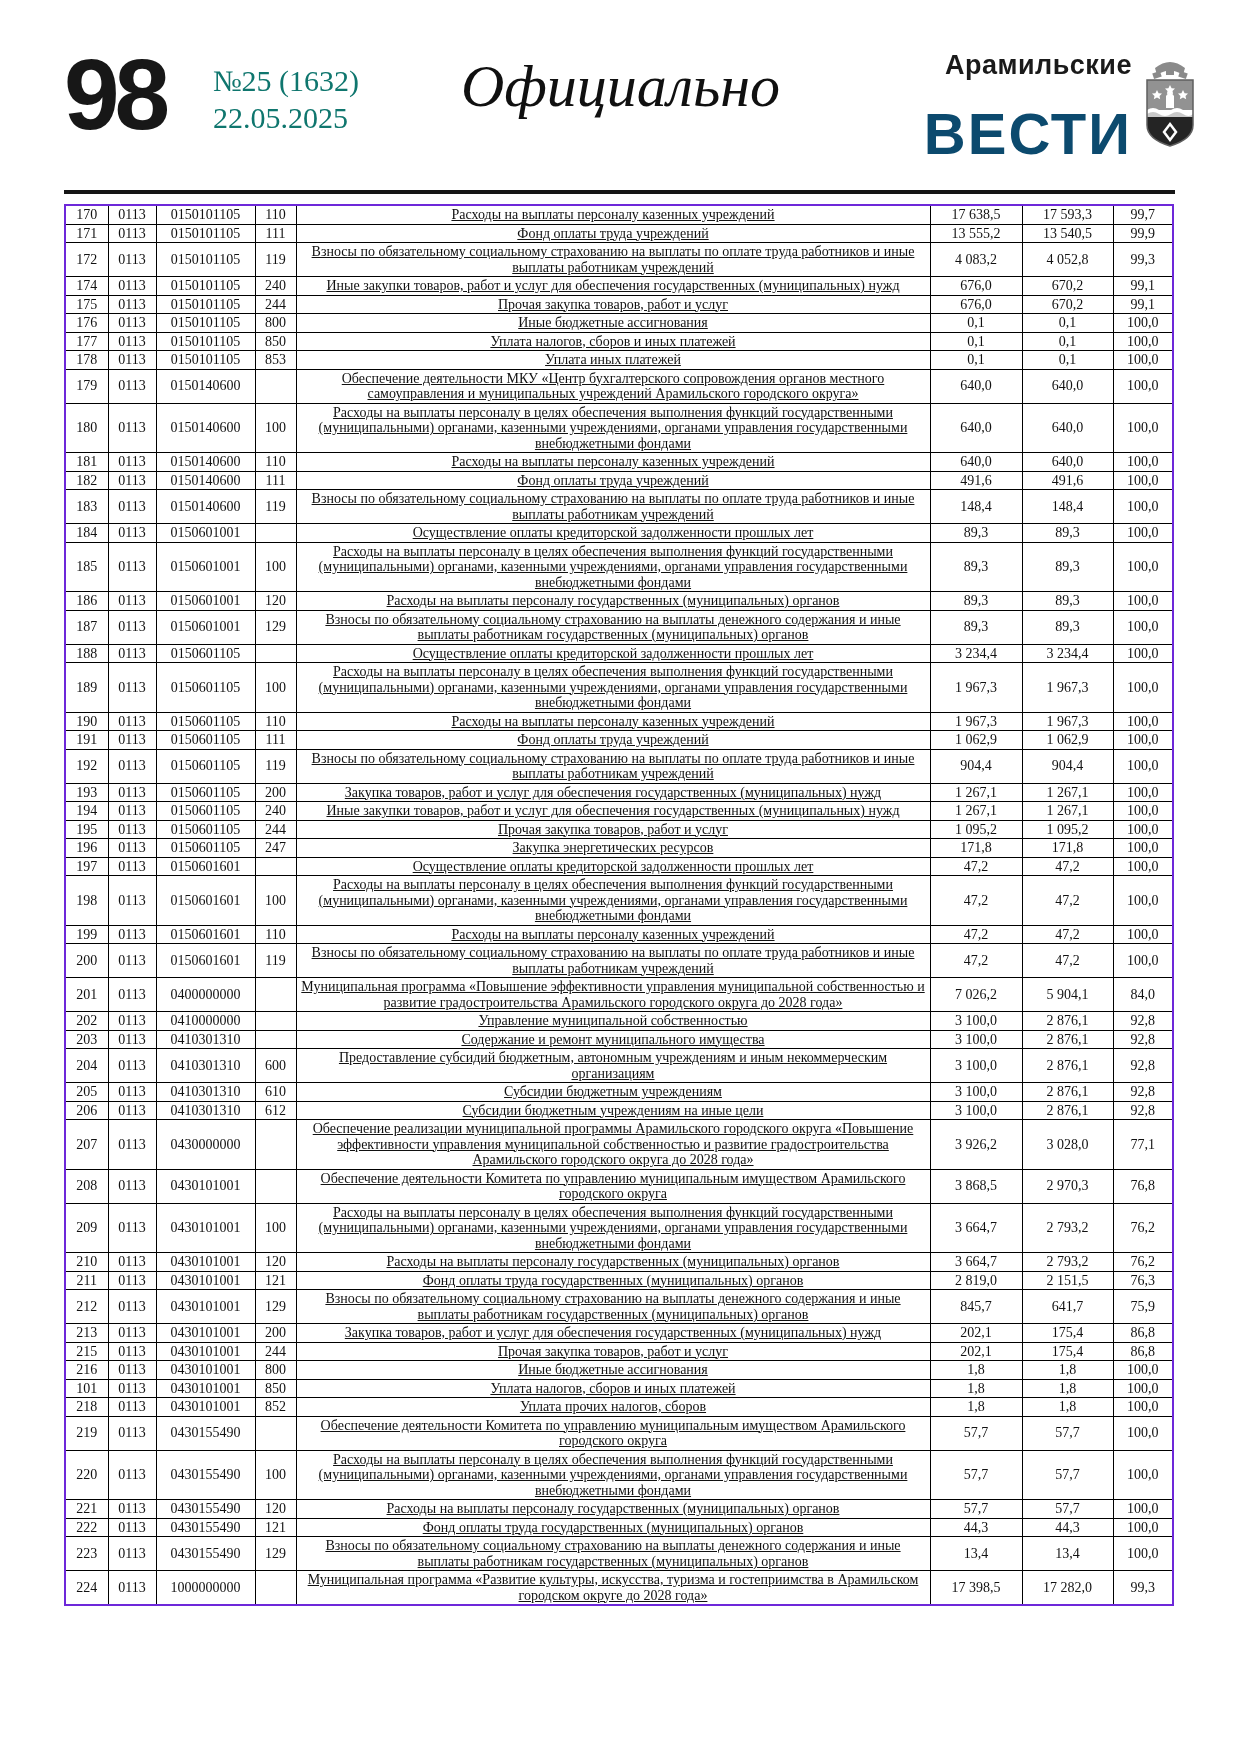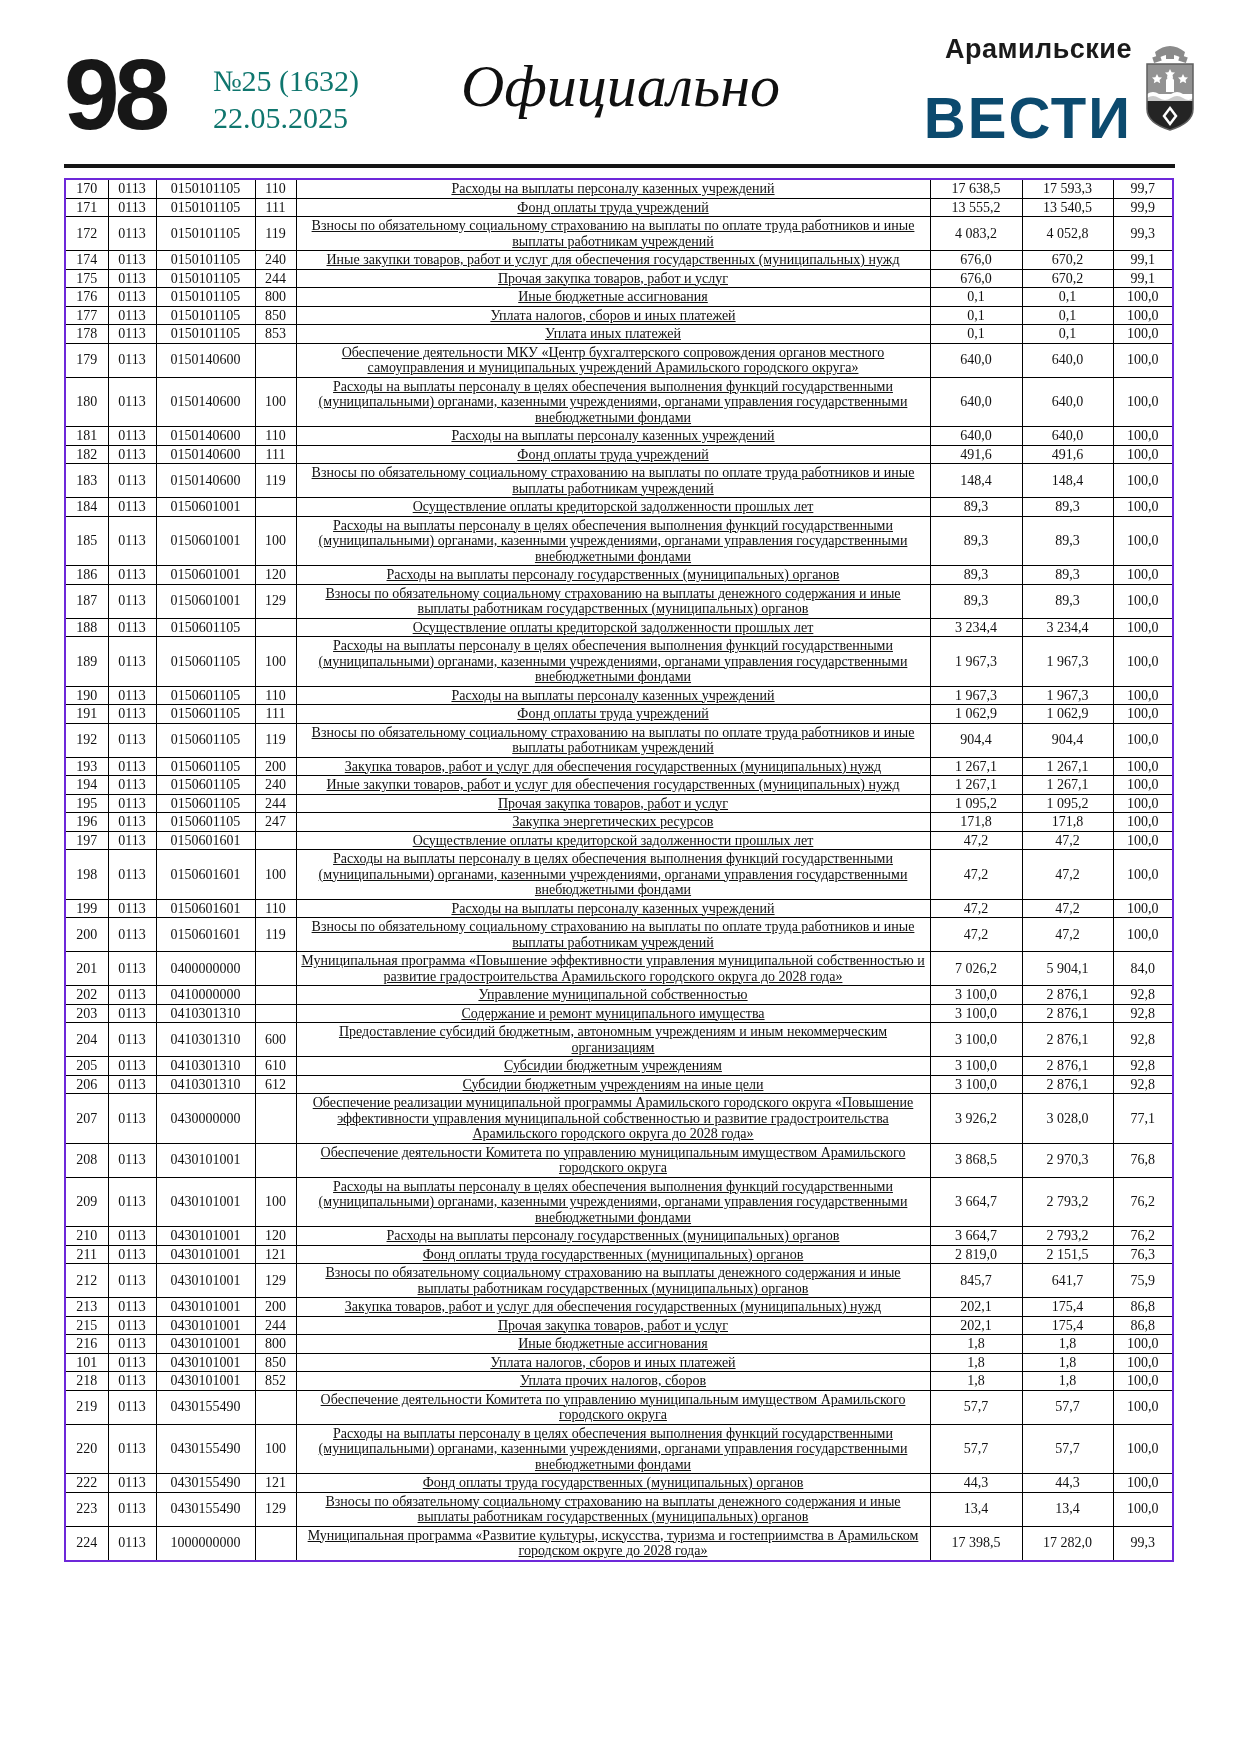--- a/index.html
+++ b/index.html
@@ -2,37 +2,37 @@
 <html lang="ru"><head>
 <meta charset="utf-8">
 <style>
   html,body{margin:0;padding:0;}
   body{
     width:1241px;height:1754px;background:#ffffff;overflow:hidden;
     font-family:"Liberation Serif",serif;color:#111;
     -webkit-font-smoothing:antialiased;
   }
   
-  .page-header{position:relative;height:164px;}
+  .page-header{position:relative;height:190px;}
   .page-number{
     position:absolute;left:64px;top:48px;
     font-family:"Liberation Sans",sans-serif;font-weight:800;
     font-size:100px;line-height:92px;letter-spacing:-5px;color:#171717;
   }
   .issue-block{
     position:absolute;left:213px;top:62px;
     font-family:"Liberation Serif",serif;font-size:30px;line-height:37px;color:#0f766e;
   }
   .section-title{
     position:absolute;left:50%;top:56px;transform:translateX(-50%);
     font-family:Liberation Serif, serif;font-style:italic;font-weight:500;
     font-size:60px;line-height:60px;color:#101010;white-space:nowrap;
   }
   .brand{
-    position:absolute;right:42px;top:36px;display:flex;align-items:flex-start;gap:9px;
+    position:absolute;right:42px;top:52px;display:flex;align-items:flex-start;gap:9px;
     font-family:"Liberation Sans",sans-serif;
   }
   .brand-text{text-align:right;}
   .brand-top{font-weight:700;font-size:27px;line-height:27px;color:#1a1a1a;letter-spacing:0.5px;}
   .brand-bottom{font-weight:700;font-size:58px;line-height:52px;color:#0c4a6e;letter-spacing:2px;margin-top:29px;}
   .emblem{width:58px;height:96px;}
   .header-rule{height:4px;background:#151515;margin:0 66px 10px 64px;}
   
   table.budget{
     border-collapse:collapse;table-layout:fixed;
@@ -591,20 +591,30 @@
         <td class="c0">220</td>
         <td class="c1">0113</td>
         <td class="c2">0430155490</td>
         <td class="c3">100</td>
         <td class="c4">Расходы на выплаты персоналу в целях обеспечения выполнения функций государственными (муниципальными) органами, казенными учреждениями, органами управления государственными внебюджетными фондами</td>
         <td class="c5">57,7</td>
         <td class="c6">57,7</td>
         <td class="c7">100,0</td>
       </tr>
       <tr>
+        <td class="c0">221</td>
+        <td class="c1">0113</td>
+        <td class="c2">0430155490</td>
+        <td class="c3">120</td>
+        <td class="c4">Расходы на выплаты персоналу государственных (муниципальных) органов</td>
+        <td class="c5">57,7</td>
+        <td class="c6">57,7</td>
+        <td class="c7">100,0</td>
+      </tr>
+      <tr>
         <td class="c0">222</td>
         <td class="c1">0113</td>
         <td class="c2">0430155490</td>
         <td class="c3">121</td>
         <td class="c4">Фонд оплаты труда государственных (муниципальных) органов</td>
         <td class="c5">44,3</td>
         <td class="c6">44,3</td>
         <td class="c7">100,0</td>
       </tr>
       <tr>

